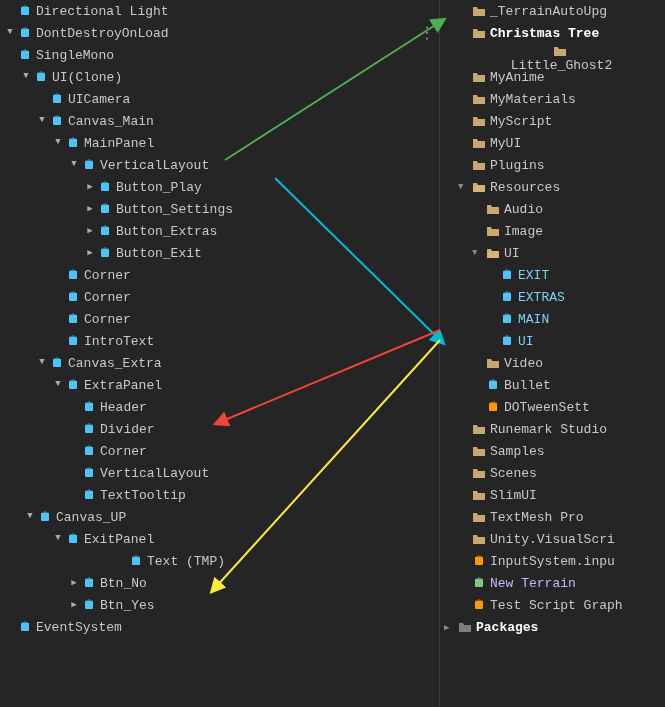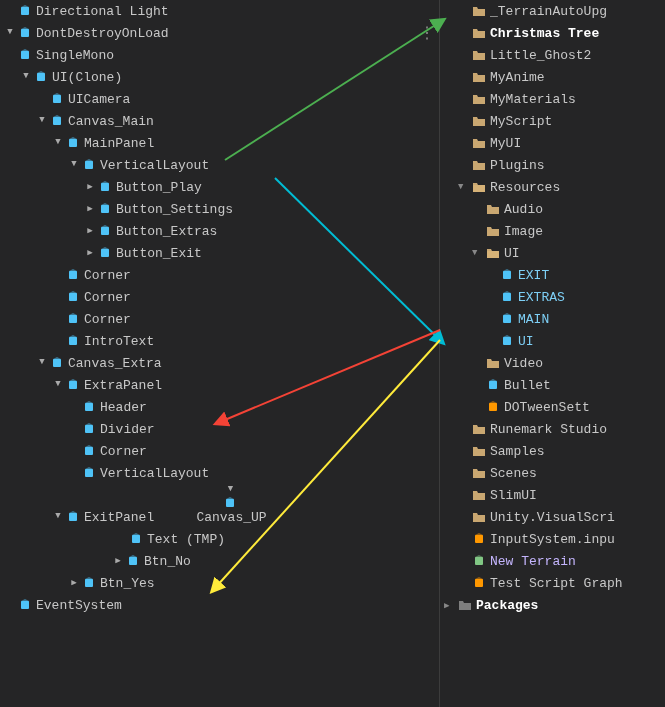--- a/index.html
+++ b/index.html
@@ -295,21 +295,30 @@
       </div>
       <div class="tree-item" style="padding-left: 68px;">
         <span class="arrow empty"></span>
         <span class="cube-icon"><svg viewBox="0 0 14 14" fill="none">
     <rect x="3" y="3" width="8" height="8" rx="1" fill="#4fc3f7"></rect>
     <rect x="3" y="3" width="8" height="4" rx="1" fill="#4fc3f7" opacity="0.7"></rect>
     <polygon points="3,3 7,1 11,3" fill="#4fc3f7" opacity="0.5"></polygon>
   </svg></span>
         <span class="item-label">VerticalLayout</span>
       </div>
-      <div class="tree-item" style="padding-left: 24px; flex-direction: column;">
+      <div class="tree-item" style="padding-left: 68px;">
+        <span class="arrow empty"></span>
+        <span class="cube-icon"><svg viewBox="0 0 14 14" fill="none">
+    <rect x="3" y="3" width="8" height="8" rx="1" fill="#4fc3f7"></rect>
+    <rect x="3" y="3" width="8" height="4" rx="1" fill="#4fc3f7" opacity="0.7"></rect>
+    <polygon points="3,3 7,1 11,3" fill="#4fc3f7" opacity="0.5"></polygon>
+  </svg></span>
+        <span class="item-label">TextTooltip</span>
+      </div>
+      <div class="tree-item" style="padding-left: 24px;">
         <span class="arrow expanded"></span>
         <span class="cube-icon"><svg viewBox="0 0 14 14" fill="none">
     <rect x="3" y="3" width="8" height="8" rx="1" fill="#4fc3f7"></rect>
     <rect x="3" y="3" width="8" height="4" rx="1" fill="#4fc3f7" opacity="0.7"></rect>
     <polygon points="3,3 7,1 11,3" fill="#4fc3f7" opacity="0.5"></polygon>
   </svg></span>
         <span class="item-label">Canvas_UP</span>
       </div>
       <div class="tree-item" style="padding-left: 52px;">
         <span class="arrow expanded"></span>
@@ -322,21 +331,21 @@
       </div>
       <div class="tree-item" style="padding-left: 68px; margin-left: 47px;">
         <span class="arrow empty"></span>
         <span class="cube-icon"><svg viewBox="0 0 14 14" fill="none">
     <rect x="3" y="3" width="8" height="8" rx="1" fill="#4fc3f7"></rect>
     <rect x="3" y="3" width="8" height="4" rx="1" fill="#4fc3f7" opacity="0.7"></rect>
     <polygon points="3,3 7,1 11,3" fill="#4fc3f7" opacity="0.5"></polygon>
   </svg></span>
         <span class="item-label">Text (TMP)</span>
       </div>
-      <div class="tree-item" style="padding-left: 68px; margin-left: 44px;">
+      <div class="tree-item" style="padding-left: 68px;">
         <span class="arrow collapsed"></span>
         <span class="cube-icon"><svg viewBox="0 0 14 14" fill="none">
     <rect x="3" y="3" width="8" height="8" rx="1" fill="#4fc3f7"></rect>
     <rect x="3" y="3" width="8" height="4" rx="1" fill="#4fc3f7" opacity="0.7"></rect>
     <polygon points="3,3 7,1 11,3" fill="#4fc3f7" opacity="0.5"></polygon>
   </svg></span>
         <span class="item-label">Btn_No</span>
       </div>
       <div class="tree-item" style="padding-left: 68px;">
         <span class="arrow collapsed"></span>
@@ -395,21 +404,21 @@
       <span>_TerrainAutoUpg</span>
     </div>
     <div class="r-item" style="padding-left: 18px;">
       <span style="display: inline-block; width: 12px; font-size: 9px; color: rgb(136, 136, 136); margin-right: 2px;"></span>
       <span style="display: inline-block; width: 14px; height: 14px; margin-right: 4px; flex-shrink: 0;"><svg viewBox="0 0 14 14" fill="none" xmlns="http://www.w3.org/2000/svg">
     <path d="M1 4 L1 12 L13 12 L13 5 L6 5 L5 3 L1 3 Z" fill="#dcb67a" opacity="0.9"></path>
 
   </svg></span>
       <span style="font-weight: bold; color: rgb(255, 255, 255);">Christmas Tree</span>
     </div>
-    <div class="r-item" style="padding-left: 18px;">
+    <div class="r-item" style="padding-left: 18px; flex-direction: column;">
       <span style="display: inline-block; width: 12px; font-size: 9px; color: rgb(136, 136, 136); margin-right: 2px;"></span>
       <span style="display: inline-block; width: 14px; height: 14px; margin-right: 4px; flex-shrink: 0;"><svg viewBox="0 0 14 14" fill="none" xmlns="http://www.w3.org/2000/svg">
     <path d="M1 4 L1 12 L13 12 L13 5 L6 5 L5 3 L1 3 Z" fill="#dcb67a" opacity="0.9"></path>
 
   </svg></span>
       <span>Little_Ghost2</span>
     </div>
     <div class="r-item" style="padding-left: 18px;">
       <span style="display: inline-block; width: 12px; font-size: 9px; color: rgb(136, 136, 136); margin-right: 2px;"></span>
       <span style="display: inline-block; width: 14px; height: 14px; margin-right: 4px; flex-shrink: 0;"><svg viewBox="0 0 14 14" fill="none" xmlns="http://www.w3.org/2000/svg">
@@ -575,20 +584,28 @@
 
   </svg></span>
       <span>SlimUI</span>
     </div>
     <div class="r-item" style="padding-left: 18px;">
       <span style="display: inline-block; width: 12px; font-size: 9px; color: rgb(136, 136, 136); margin-right: 2px;"></span>
       <span style="display: inline-block; width: 14px; height: 14px; margin-right: 4px; flex-shrink: 0;"><svg viewBox="0 0 14 14" fill="none" xmlns="http://www.w3.org/2000/svg">
     <path d="M1 4 L1 12 L13 12 L13 5 L6 5 L5 3 L1 3 Z" fill="#dcb67a" opacity="0.9"></path>
 
   </svg></span>
+      <span>TextMesh Pro</span>
+    </div>
+    <div class="r-item" style="padding-left: 18px;">
+      <span style="display: inline-block; width: 12px; font-size: 9px; color: rgb(136, 136, 136); margin-right: 2px;"></span>
+      <span style="display: inline-block; width: 14px; height: 14px; margin-right: 4px; flex-shrink: 0;"><svg viewBox="0 0 14 14" fill="none" xmlns="http://www.w3.org/2000/svg">
+    <path d="M1 4 L1 12 L13 12 L13 5 L6 5 L5 3 L1 3 Z" fill="#dcb67a" opacity="0.9"></path>
+
+  </svg></span>
       <span>Unity.VisualScri</span>
     </div>
     <div class="r-item" style="padding-left: 18px;">
       <span style="display: inline-block; width: 12px; font-size: 9px; color: rgb(136, 136, 136); margin-right: 2px;"></span>
       <span style="display: inline-block; width: 14px; height: 14px; margin-right: 4px; flex-shrink: 0;"><svg viewBox="0 0 14 14" fill="none">
     <rect x="3" y="3" width="8" height="8" rx="1" fill="#ff9800"></rect>
     <rect x="3" y="3" width="8" height="4" rx="1" fill="#ff9800" opacity="0.7"></rect>
     <polygon points="3,3 7,1 11,3" fill="#ff9800" opacity="0.5"></polygon>
   </svg></span>
       <span>InputSystem.inpu</span>

